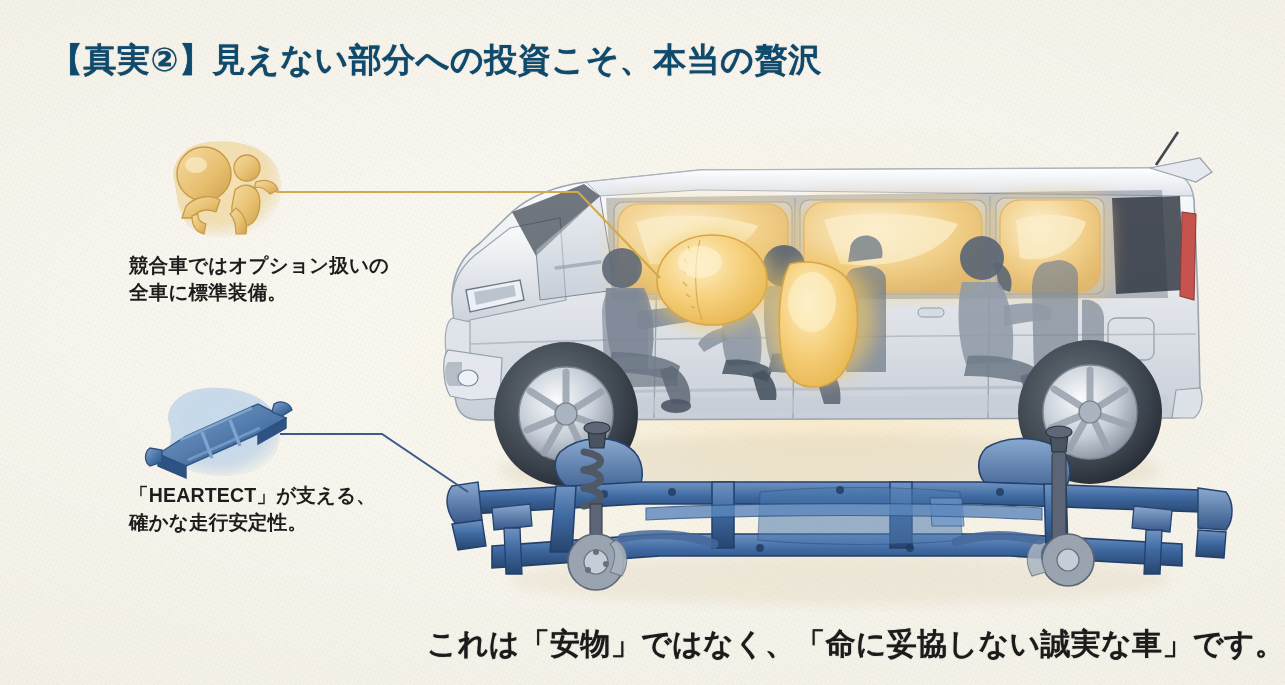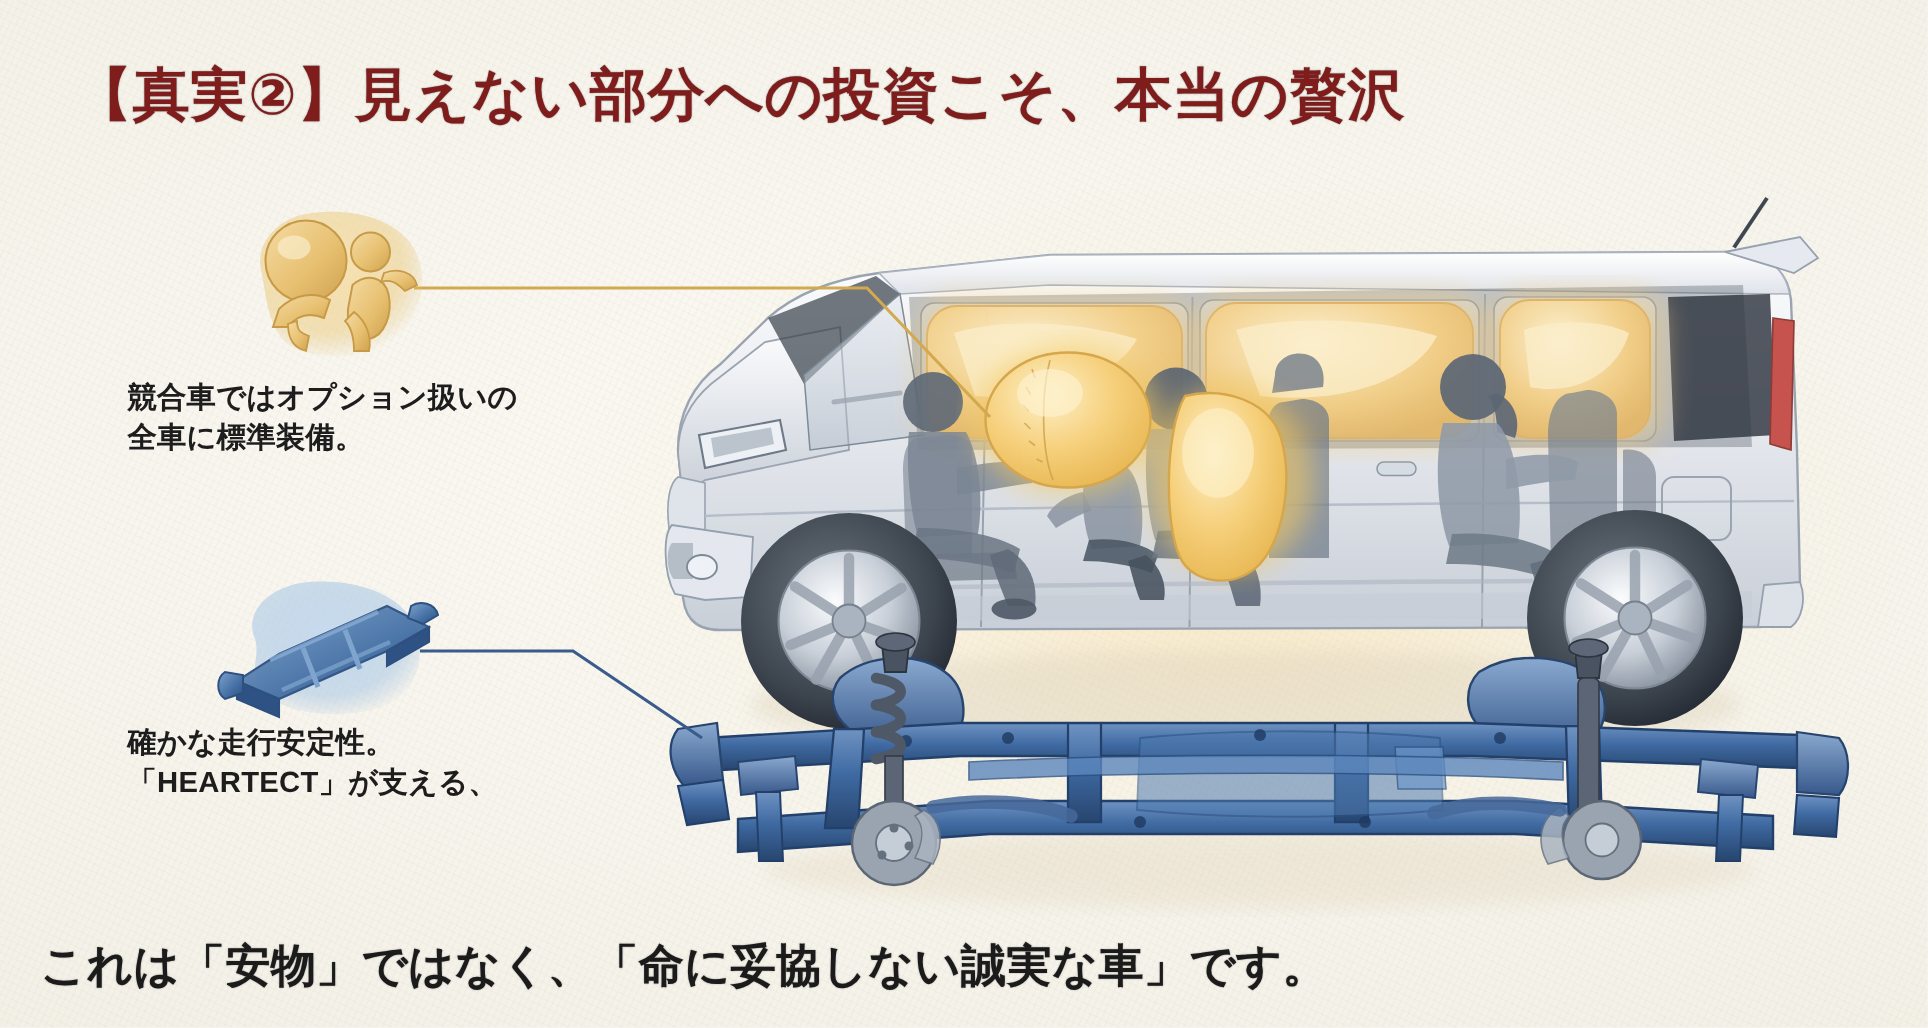--- a/index.html
+++ b/index.html
@@ -23,36 +23,35 @@
   #halo{
     position:absolute;left:360px;top:90px;width:920px;height:520px;
     background:radial-gradient(closest-side ellipse at 50% 52%,
         rgba(246,206,126,.42) 0%, rgba(247,216,150,.26) 42%,
         rgba(249,230,186,.12) 68%, rgba(255,255,255,0) 100%);
     filter:blur(6px);pointer-events:none;
   }
   
   #title{
     position:absolute;left:50px;top:38px;
-    font-size:38px;font-weight:700;letter-spacing:.5px;
-    color:#7f1d1d;white-space:nowrap;
+    font-size:33px;font-weight:700;letter-spacing:.5px;
+    color:#0c4a6e;white-space:nowrap;
     text-shadow:0 0 1px rgba(27,27,27,.6);
   }
   .callout{position:absolute;left:85px;}
   .callout .line{
     font-size:19.5px;font-weight:700;color:#1d1d1d;
-    line-height:27px;white-space:nowrap;letter-spacing:.2px;
+    line-height:27px;white-space:nowrap;letter-spacing:.2px;margin-left:44px;
   }
   #callout-airbag{top:252px;}
   #callout-platform{top:482px;}
   #footer{
-    position:absolute;left:0;right:0;top:624px;text-align:left;
+    position:absolute;left:0;right:0;top:624px;text-align:right;
     font-size:30px;font-weight:700;color:#1b1b1b;letter-spacing:.3px;
     text-shadow:0 0 1px rgba(27,27,27,.5);
-    margin-left:27px;
   }
   
   .icon-badge{position:absolute;}
   #icon-airbag{left:152px;top:132px;width:140px;height:115px;}
   #icon-platform{left:140px;top:382px;width:155px;height:100px;}
   svg{display:block;overflow:visible;}
   #stage{position:absolute;inset:0;}
 </style>
 </head>
 <body>
@@ -441,17 +440,17 @@
 </div>
 
 <div id="title">【真実②】見えない部分への投資こそ、本当の贅沢</div>
 
 <div class="callout" id="callout-airbag">
   <div class="line">競合車ではオプション扱いの</div>
   <div class="line">全車に標準装備。</div>
 </div>
 
 <div class="callout" id="callout-platform">
+  <div class="line">「HEARTECT」が支える、</div>
   <div class="line">確かな走行安定性。</div>
-  <div class="line">「HEARTECT」が支える、</div>
 </div>
 
 <div id="footer">これは「安物」ではなく、「命に妥協しない誠実な車」です。</div>
 
 </body></html>

